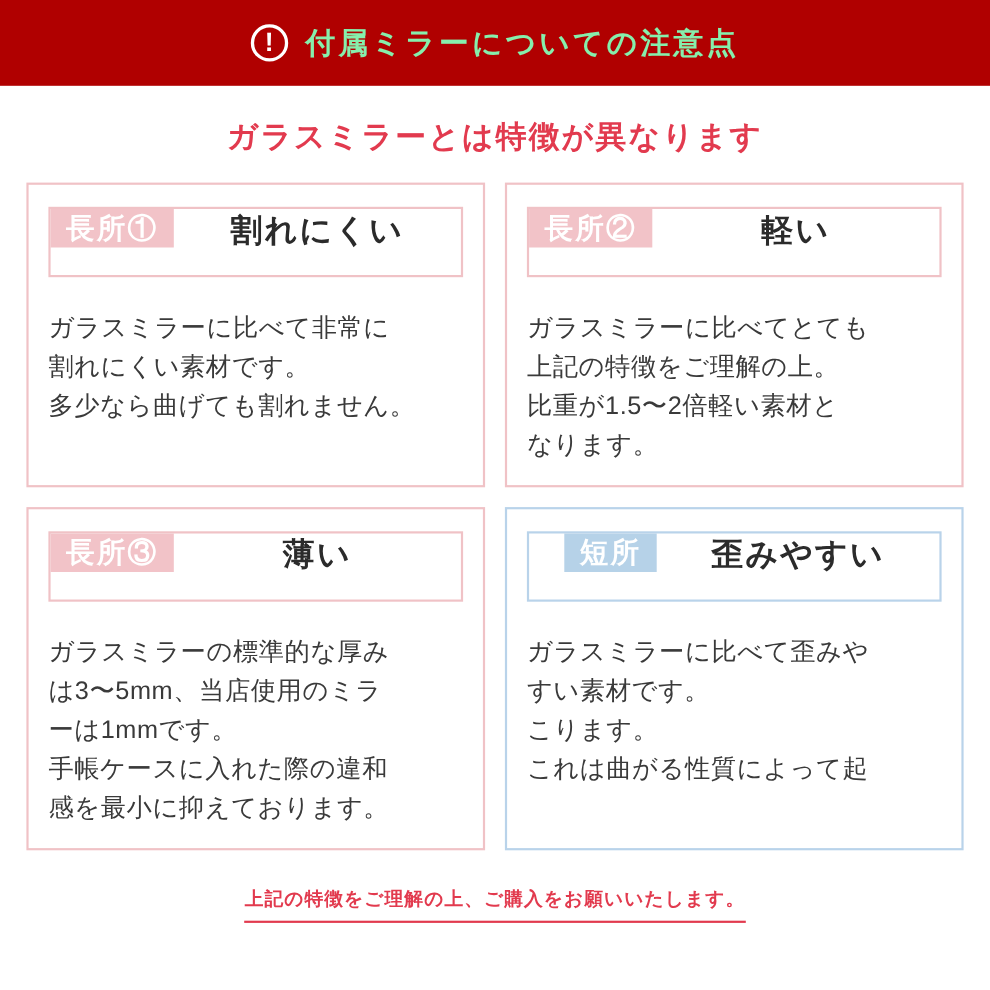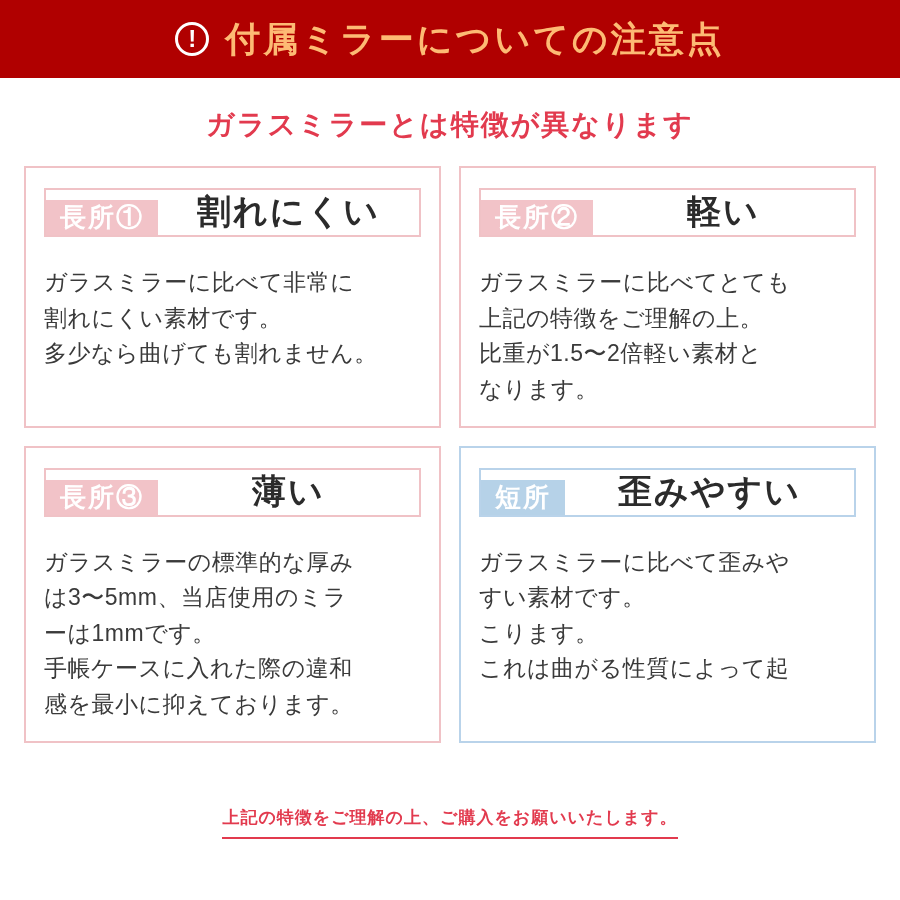--- a/index.html
+++ b/index.html
@@ -37,22 +37,22 @@
     color: #ffffff;
     display: flex;
     align-items: center;
     justify-content: center;
     font-size: 24px;
     font-weight: bold;
     line-height: 1;
     box-sizing: border-box;
   }
   .header-title {
-    color: #fdba74;
-    font-size: 35px;
+    color: #86efac;
+    font-size: 27px;
     font-weight: bold;
     letter-spacing: 3px;
     white-space: nowrap;
   }
 
   
   .subtitle {
     text-align: center;
     color: #e23a4e;
     font-size: 28px;
@@ -74,27 +74,28 @@
     background: #ffffff;
     padding: 20px 18px 18px 18px;
     box-sizing: border-box;
   }
   .card.blue {
     border-color: #b9d3ea;
   }
 
   .card-head {
     display: flex;
-    align-items: flex-end;
+    align-items: flex-start;
     border: 2px solid #f0c2c6;
     box-sizing: border-box;
-    height: 49px;
+    height: 64px;
   }
   .card.blue .card-head {
     border-color: #b9d3ea;
+    padding-left: 32px;
   }
   .tag {
     background: #f2c3c8;
     color: #ffffff;
     font-size: 26px;
     font-weight: bold;
     letter-spacing: 2px;
     display: flex;
     align-items: center;
     justify-content: center;
@@ -103,21 +104,21 @@
   }
   .card.blue .tag {
     background: #b6d2e8;
   }
   .headline {
     flex: 1;
     display: flex;
     align-items: center;
     justify-content: center;
     color: #2b2b2b;
-    font-size: 34px;
+    font-size: 29px;
     font-weight: bold;
     letter-spacing: 2px;
     white-space: nowrap;
   }
 
   .card-body {
     margin-top: 28px;
     color: #3a3a3a;
     font-size: 23px;
     line-height: 1.55;

